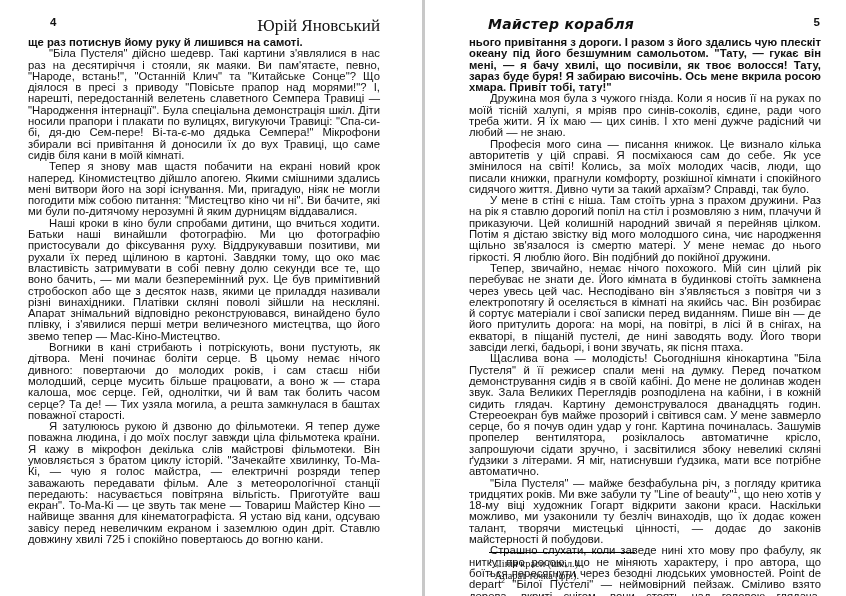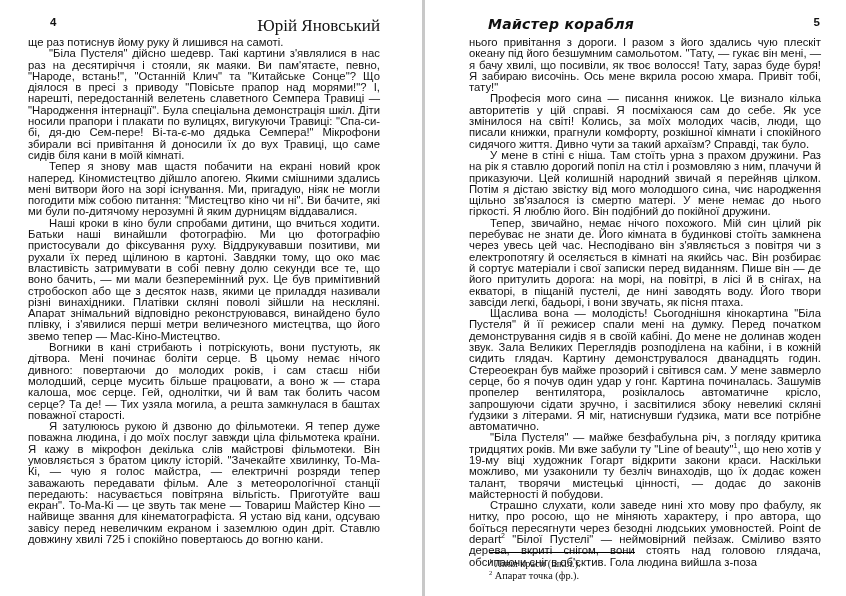--- a/index.html
+++ b/index.html
@@ -36,21 +36,21 @@
     font-size: 14px; letter-spacing: 0.3px;
   }
   .body {
     position: absolute; top: 37px;
     font-size: 11.3px; line-height: 11.3px;
     text-align: justify;
   }
   .page-left .body { left: 28px; width: 352px; }
   .page-right .body { left: 44px; width: 352px; }
   .body p { margin: 0 0 0 0; text-indent: 21px; }
-  .body p.cont { text-indent: 0; }
+  .body p.cont { text-indent: 0; font-weight: bold; }
   sup { font-size: 7px; line-height: 0; vertical-align: super; }
   .fn-rule {
     position: absolute; left: 64px; top: 552px; width: 146px; height: 1px; background: #000;
   }
   .footnotes {
     position: absolute; left: 64px; top: 558px;
     font-family: "Liberation Serif", "DejaVu Serif", serif; font-size: 10.3px; line-height: 11.5px;
   }
   .footnotes div sup { font-size: 6.5px; }
 </style>
@@ -75,25 +75,26 @@
 
 <div class="divider"></div>
 
 <div class="page page-right">
   <div class="header">
     <span class="running-title">Майстер корабля</span>
     <span class="pnum">5</span>
   </div>
   <div class="body">
     <p class="cont">нього привітання з дороги. І разом з його здались чую плескіт океану під його безшумним самольотом. "Тату, — гукає він мені, — я бачу хвилі, що посивіли, як твоє волосся! Тату, зараз буде буря! Я забираю височінь. Ось мене вкрила росою хмара. Привіт тобі, тату!"</p>
+    <p>Дружина моя була з чужого гнізда. Коли я носив її на руках по моїй тісній халупі, я мріяв про синів-соколів, єдине, ради чого треба жити. Я їх маю — цих синів. І хто мені дужче радісний чи любий — не знаю.</p>
     <p>Професія мого сина — писання книжок. Це визнало кілька авторитетів у цій справі. Я посміхаюся сам до себе. Як усе змінилося на світі! Колись, за моїх молодих часів, люди, що писали книжки, прагнули комфорту, розкішної кімнати і спокійного сидячого життя. Дивно чути за такий архаїзм? Справді, так було.</p>
     <p>У мене в стіні є ніша. Там стоїть урна з прахом дружини. Раз на рік я ставлю дорогий попіл на стіл і розмовляю з ним, плачучи й приказуючи. Цей колишній народний звичай я перейняв цілком. Потім я дістаю звістку від мого молодшого сина, чиє народження щільно зв'язалося із смертю матері. У мене немає до нього гіркості. Я люблю його. Він подібний до покійної дружини.</p>
     <p>Тепер, звичайно, немає нічого похожого. Мій син цілий рік перебуває не знати де. Його кімната в будинкові стоїть замкнена через увесь цей час. Несподівано він з'являється з повітря чи з електропотягу й оселяється в кімнаті на якийсь час. Він розбирає й сортує матеріали і свої записки перед виданням. Пише він — де його притулить дорога: на морі, на повітрі, в лісі й в снігах, на екваторі, в піщаній пустелі, де нині заводять воду. Його твори завсіди легкі, бадьорі, і вони звучать, як пісня птаха.</p>
     <p>Щаслива вона — молодість! Сьогоднішня кінокартина "Біла Пустеля" й її режисер спали мені на думку. Перед початком демонстрування сидів я в своїй кабіні. До мене не долинав жоден звук. Зала Великих Переглядів розподілена на кабіни, і в кожній сидить глядач. Картину демонструвалося дванадцять годин. Стереоекран був майже прозорий і світився сам. У мене завмерло серце, бо я почув один удар у гонг. Картина починалась. Зашумів пропелер вентилятора, розіклалось автоматичне крісло, запрошуючи сідати зручно, і засвітилися збоку невеликі скляні ґудзики з літерами. Я міг, натиснувши ґудзика, мати все потрібне автоматично.</p>
-    <p><span>"Біла Пустеля" — майже безфабульна річ, з погляду критика тридцятих років. Ми вже забули ту "Line of beauty"</span><sup>1</sup><span>, що нею хотів у 19-му віці художник Гогарт відкрити закони краси. Наскільки можливо, ми узаконили ту безліч винаходів, що їх додає кожен талант, творячи мистецькі цінності, — додає до законів майстерності й побудови.</span></p>
+    <p><span>"Біла Пустеля" — майже безфабульна річ, з погляду критика тридцятих років. Ми вже забули ту "Line of beauty"</span><sup>1</sup><span>, що нею хотів у 18-му віці художник Гогарт відкрити закони краси. Наскільки можливо, ми узаконили ту безліч винаходів, що їх додає кожен талант, творячи мистецькі цінності, — додає до законів майстерності й побудови.</span></p>
     <p><span>Страшно слухати, коли заведе нині хто мову про фабулу, як нитку, про росою, що не міняють характеру, і про автора, що боїться пересягнути через безодні людських умовностей. Point de depart</span><sup>2</sup><span> "Білої Пустелі" — неймовірний пейзаж. Сміливо взято дерева, вкриті снігом, вони стоять над головою глядача, обсипаючи сніг в об'єктив. Гола людина вийшла з-поза</span></p>
   </div>
   <div class="fn-rule"></div>
   <div class="footnotes">
     <div><sup>1</sup> <span>Лінія краси (шкіл.).</span></div>
     <div><sup>2</sup> <span>Апарат точка (фр.).</span></div>
   </div>
 </div>
 
 </body></html>

